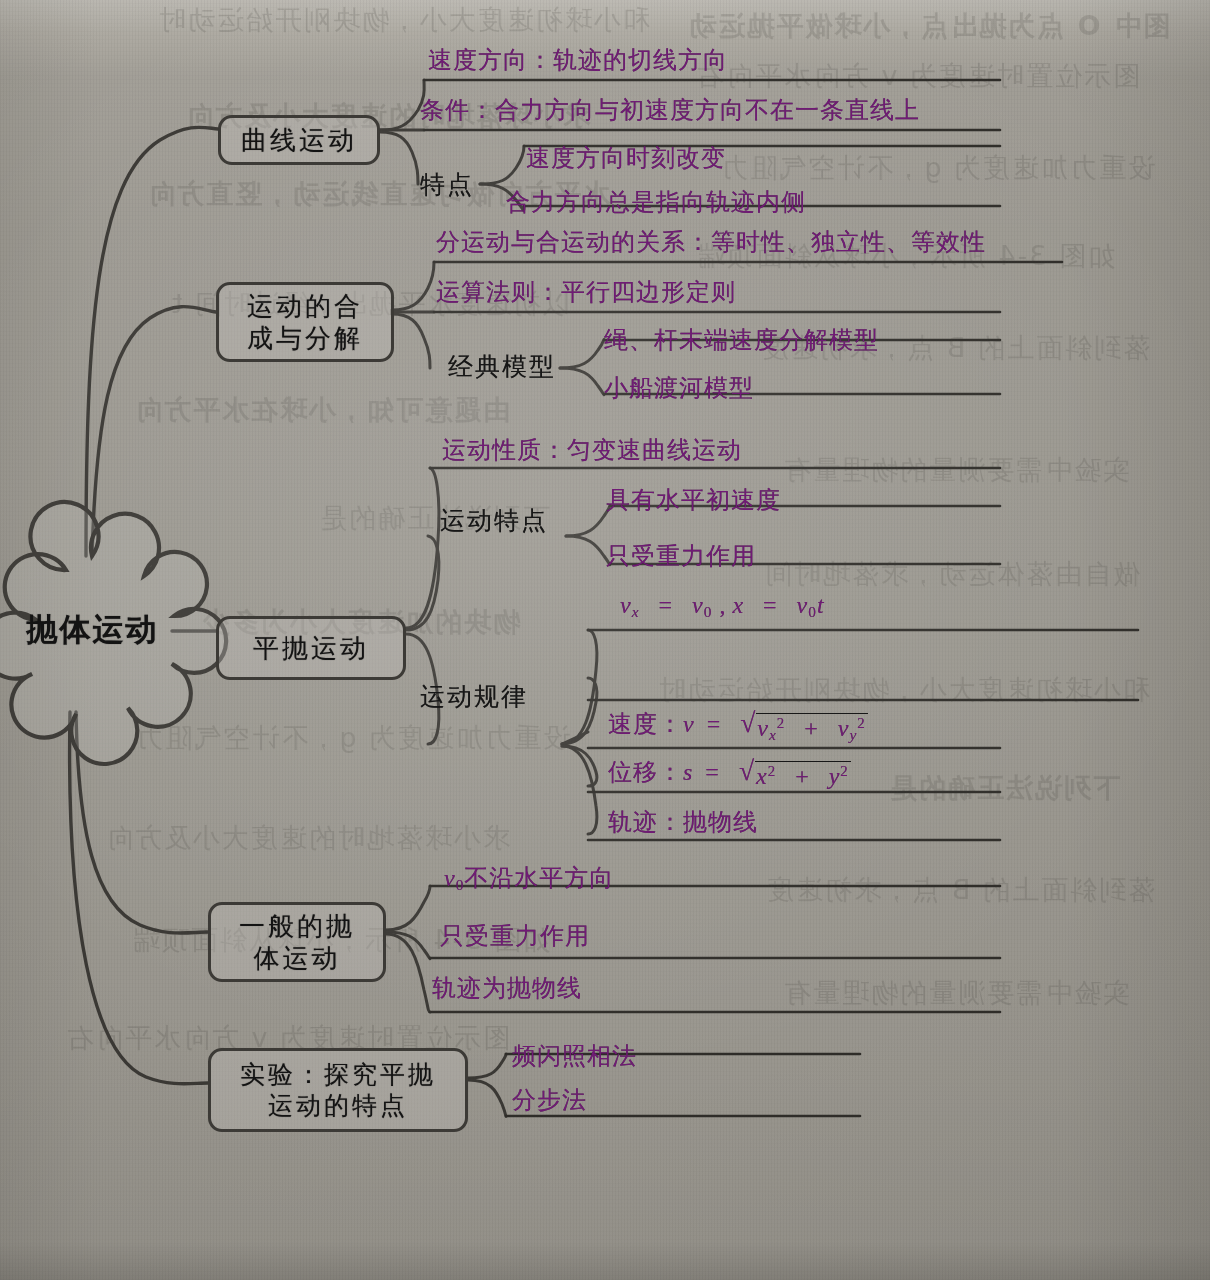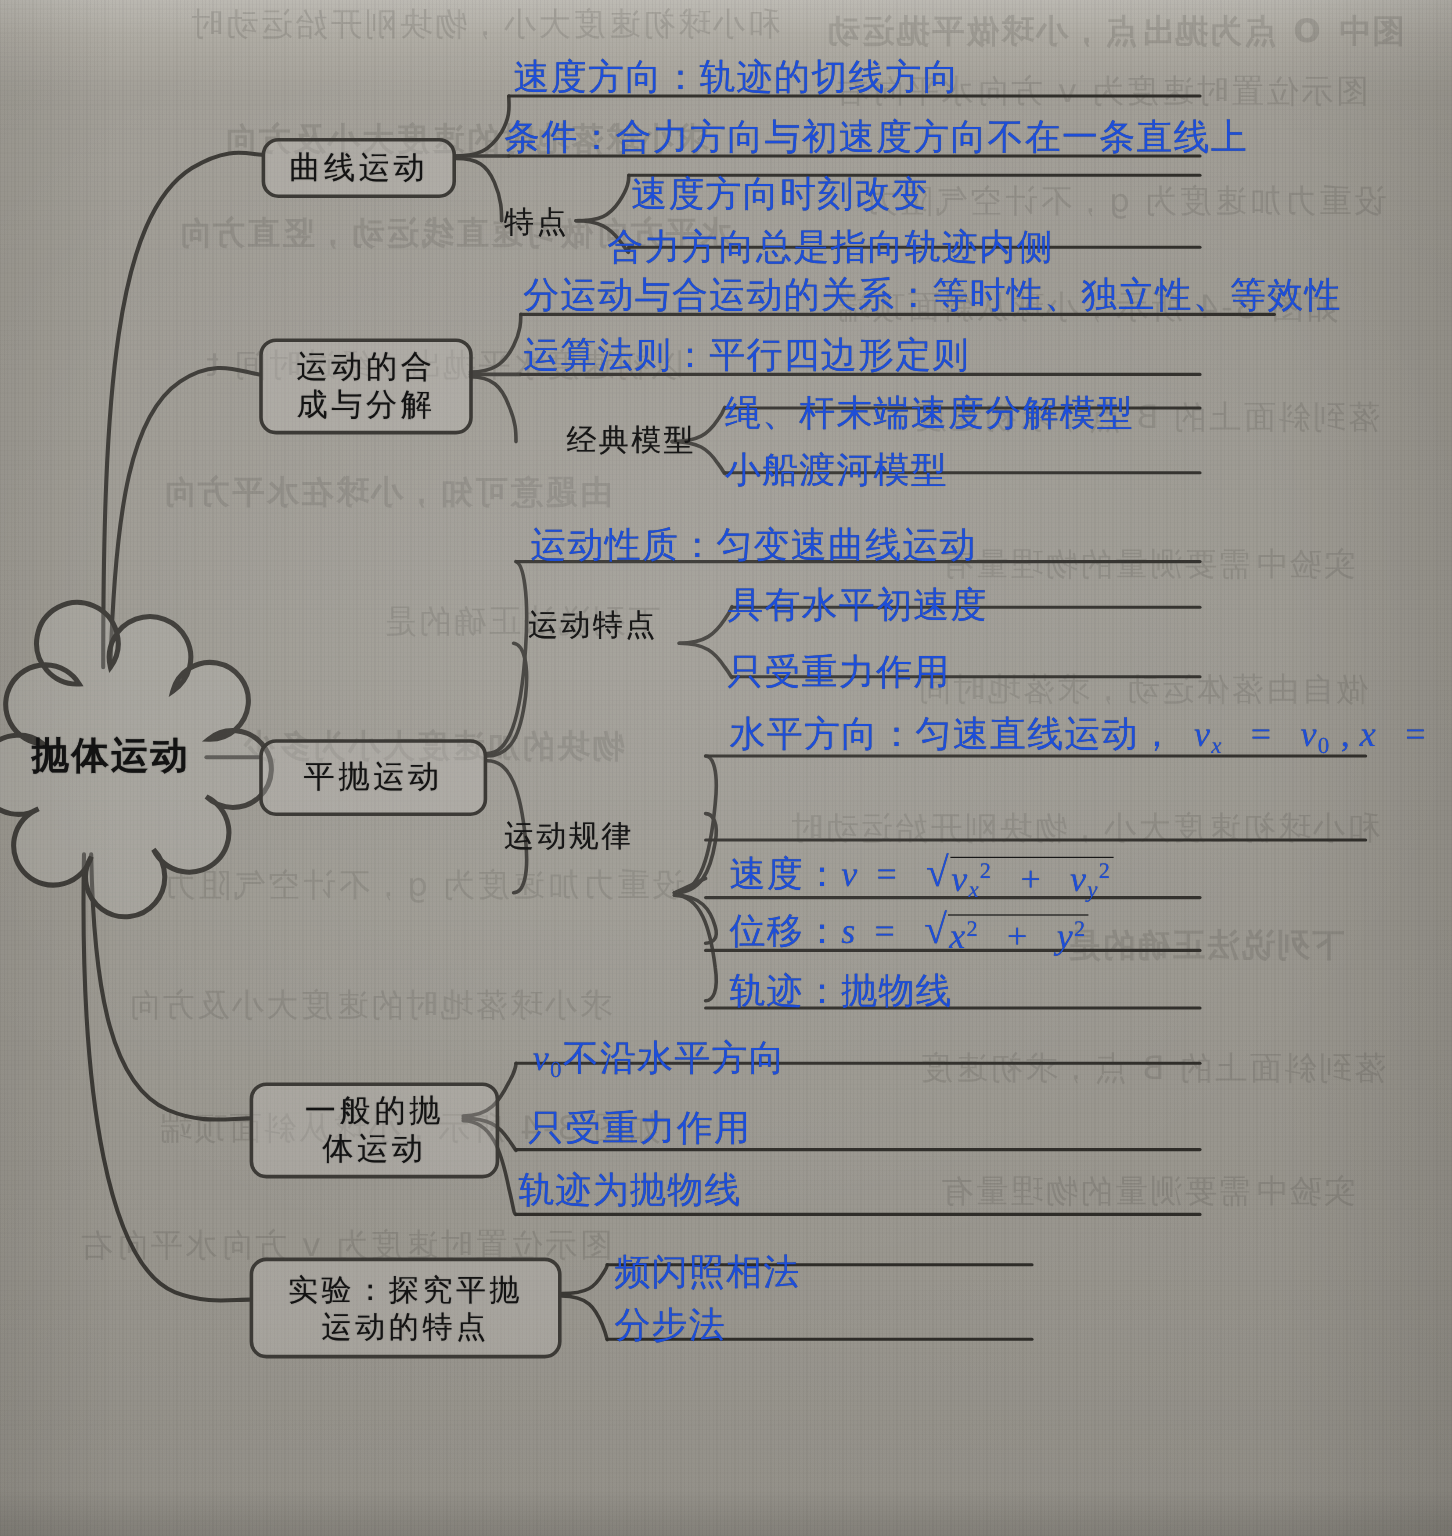--- a/index.html
+++ b/index.html
@@ -63,23 +63,23 @@
   }
   .cloudtext{
     font-size:31px;font-weight:bold;letter-spacing:2px;
     text-shadow:0 0 1px rgba(0,0,0,.6);
   }
   
   .leaf{
     position:absolute;
     white-space:nowrap;
     font-family:"Liberation Serif","DejaVu Serif",serif;
-    font-size:30px;
+    font-size:24px;
     letter-spacing:1px;
-    color:#1d4ed8;
+    color:#701a75;
     z-index:5;
     text-shadow:0 0 .6px rgba(0,0,0,.5);
     display:flex;align-items:baseline;
   }
   .lbl{
     position:absolute;
     white-space:nowrap;
     font-family:"Liberation Serif","DejaVu Serif",serif;
     font-size:25px;letter-spacing:2px;color:#171717;
     z-index:5;text-shadow:0 0 .6px rgba(0,0,0,.5);
@@ -232,51 +232,50 @@
 
 <div class="node boxnode" style="left:218px;top:105px;width:162px;height:50px;">曲线运动</div>
 
 <div class="node boxnode" style="left:216px;top:272px;width:178px;height:80px;flex-direction:column;">
   <span>运动的合</span>
   <span>成与分解</span>
 </div>
 
 <div class="node boxnode" style="left:216px;top:606px;width:190px;height:64px;">平抛运动</div>
 
-<div class="node boxnode" style="left:208px;top:892px;width:208px;height:80px;flex-direction:column;">
+<div class="node boxnode" style="left:208px;top:892px;width:178px;height:80px;flex-direction:column;">
   <span>一般的抛</span>
   <span>体运动</span>
 </div>
 
 <div class="node boxnode" style="left:208px;top:1038px;width:260px;height:84px;flex-direction:column;font-size:25px;">
   <span>实验：探究平抛</span>
   <span>运动的特点</span>
 </div>
 
 <div class="lbl" style="left:420px;top:168px;">特点</div>
-<div class="lbl" style="left:436px;top:350px;padding-left:36px;">经典模型</div>
+<div class="lbl" style="left:412px;top:350px;padding-left:36px;">经典模型</div>
 <div class="lbl" style="left:440px;top:504px;">运动特点</div>
 <div class="lbl" style="left:420px;top:680px;">运动规律</div>
 
 <div class="leaf" style="left:428px;top:44px;">速度方向：轨迹的切线方向</div>
 <div class="leaf" style="left:420px;top:94px;">条件：合力方向与初速度方向不在一条直线上</div>
 <div class="leaf" style="left:526px;top:142px;">速度方向时刻改变</div>
 <div class="leaf" style="left:506px;top:186px;">合力方向总是指向轨迹内侧</div>
 
 <div class="leaf" style="left:436px;top:226px;">分运动与合运动的关系：等时性、独立性、等效性</div>
 <div class="leaf" style="left:436px;top:276px;">运算法则：平行四边形定则</div>
 <div class="leaf" style="left:604px;top:324px;">绳、杆末端速度分解模型</div>
 <div class="leaf" style="left:604px;top:372px;">小船渡河模型</div>
 
 <div class="leaf" style="left:442px;top:434px;">运动性质：匀变速曲线运动</div>
 <div class="leaf" style="left:606px;top:484px;">具有水平初速度</div>
 <div class="leaf" style="left:606px;top:540px;">只受重力作用</div>
 
 <div class="leaf" style="left:608px;top:592px;">
-  <span>水平方向：匀速直线运动，</span>
   <span class="sp"></span>
   <span>
     <span class="mi">v</span><span class="sub">x</span>
     <span class="sp"></span>=<span class="sp"></span>
     <span class="mi">v</span><span class="subn">0</span>
     <span style="letter-spacing:0">,</span>
     <span class="mi">x</span>
     <span class="sp"></span>=<span class="sp"></span>
     <span class="mi">v</span><span class="subn">0</span><span class="mi">t</span>
   </span>

